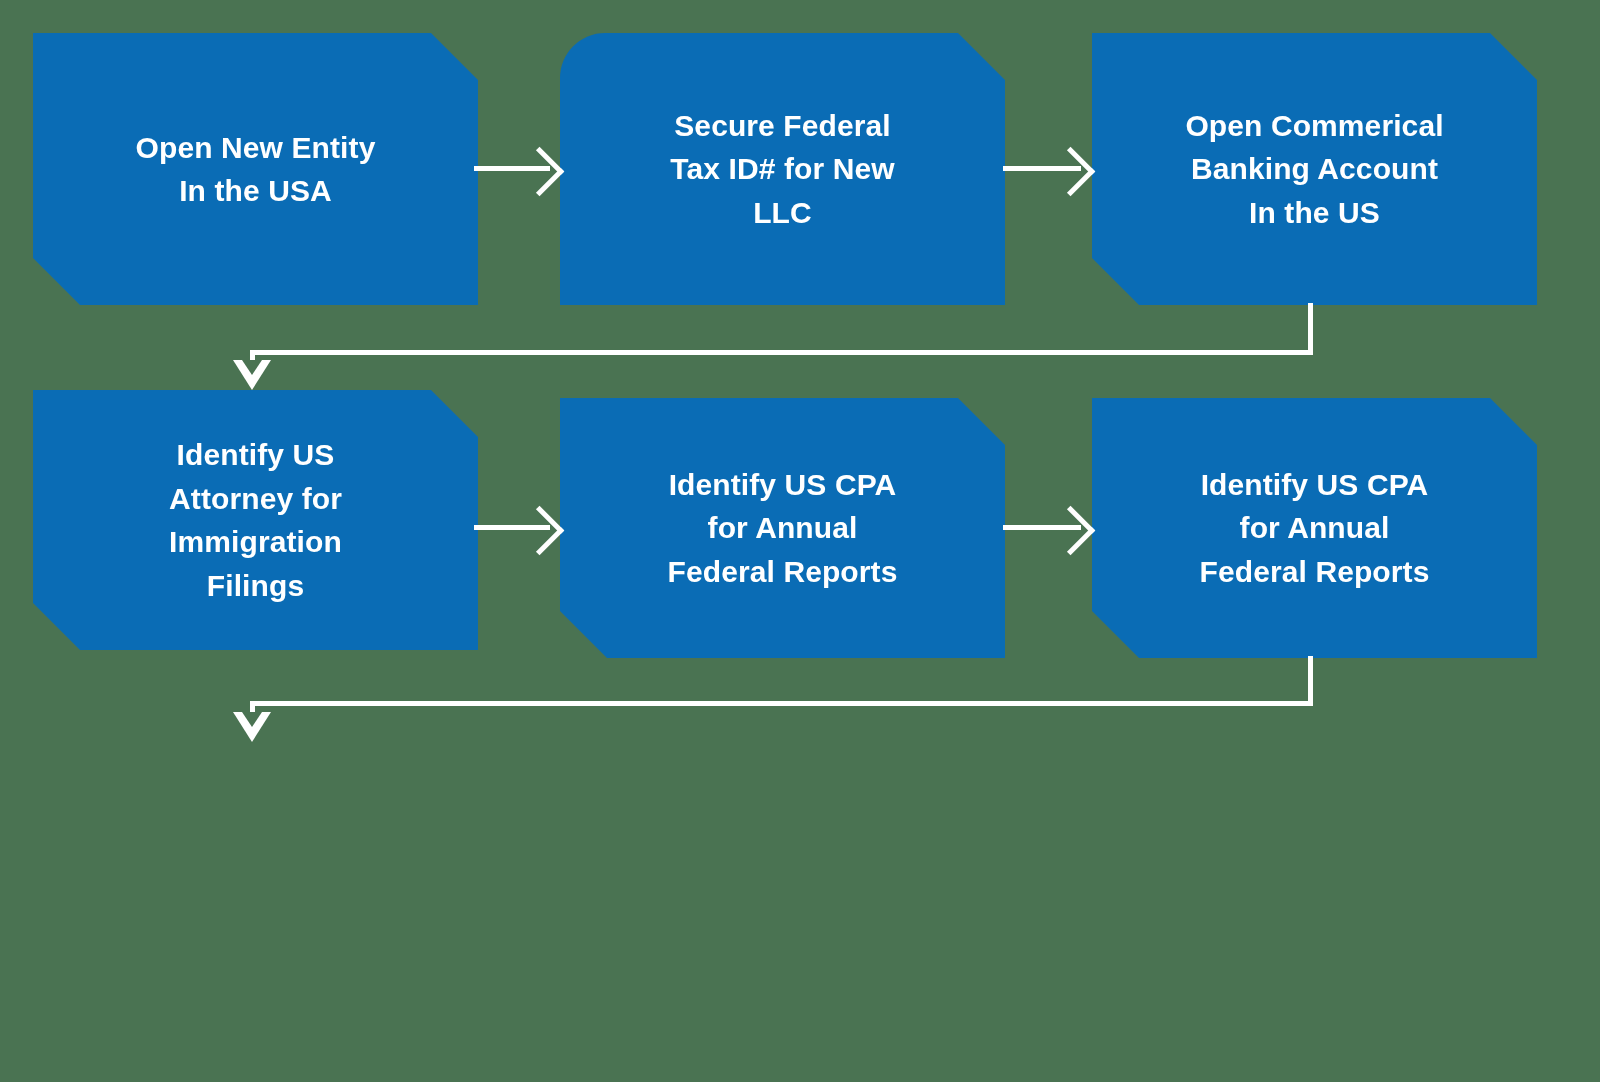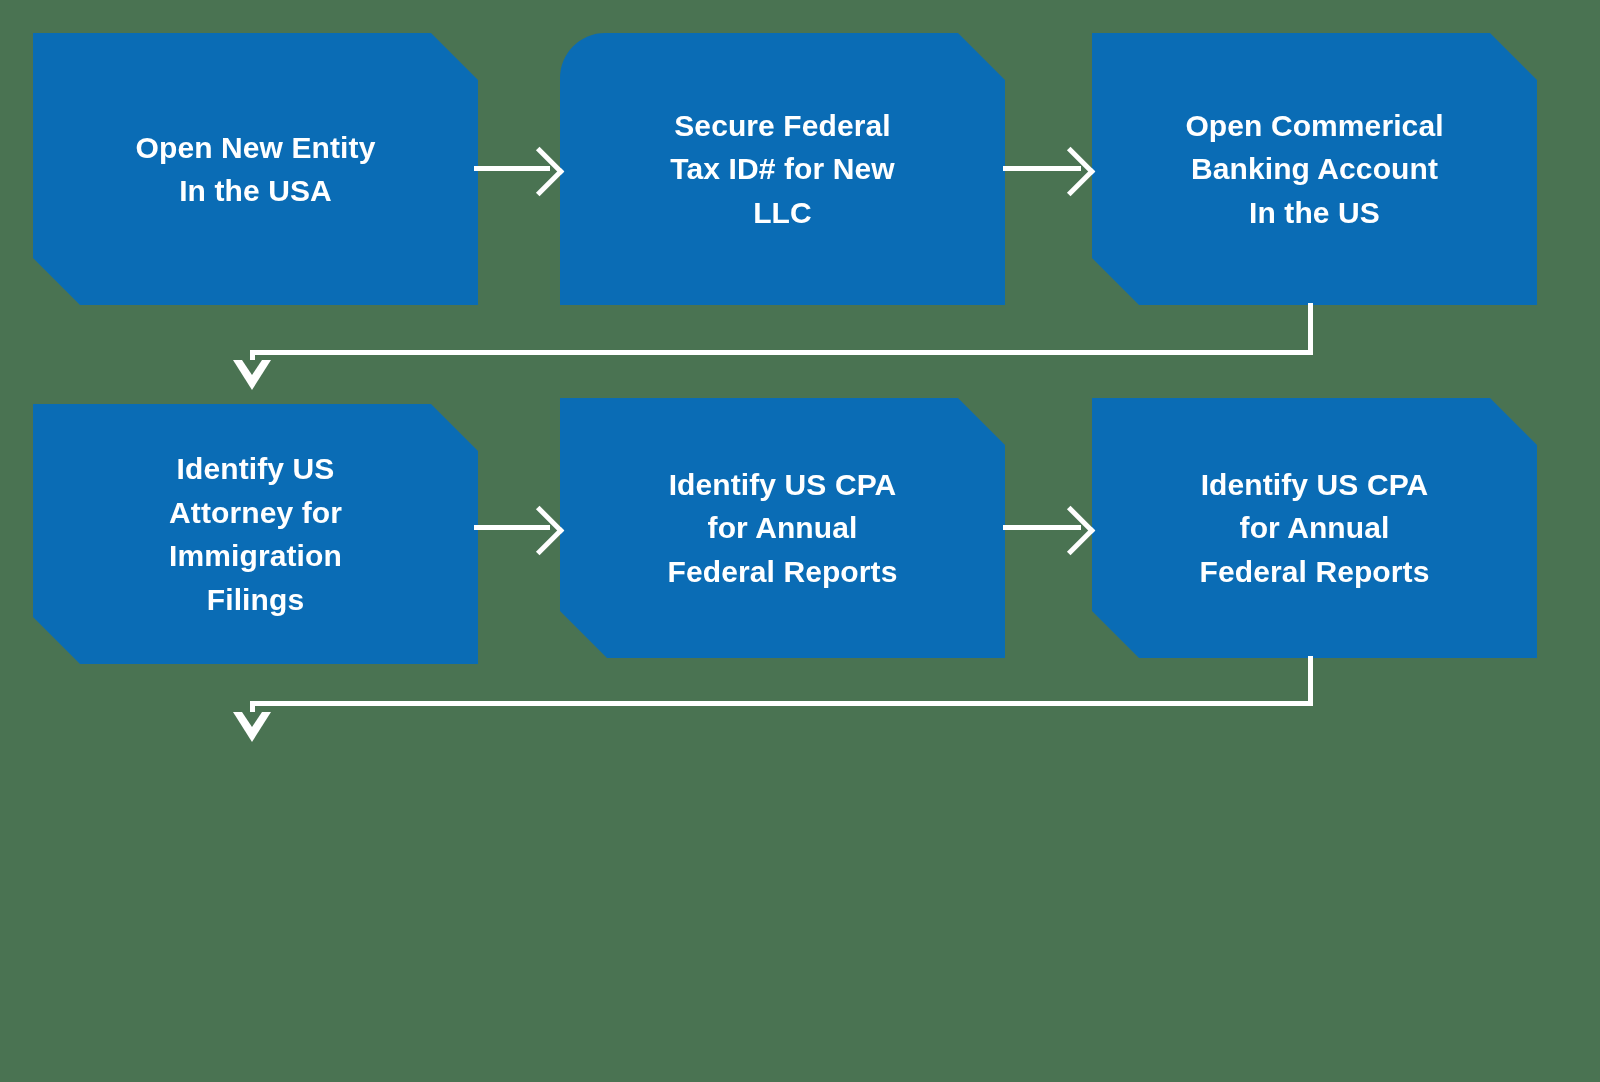--- a/index.html
+++ b/index.html
@@ -116,21 +116,21 @@
 Banking Account
 In the US</span>
   </div>
 
   <div class="node cut-tr-only" style="left:560px; top:33px; width:445px; height:272px;">
     <span class="label">Secure Federal
 Tax ID# for New
 LLC</span>
   </div>
 
-  <div class="node cut-tr-bl" style="left:33px; top:404px; width:445px; height:260px;">
+  <div class="node cut-tr-bl" style="left:33px; top:390px; width:445px; height:260px;">
     <span class="label">Identify US
 Attorney for
 Immigration
 Filings</span>
   </div>
 
   <div class="node cut-tr-bl" style="left:560px; top:398px; width:445px; height:260px;">
     <span class="label">Identify US CPA
 for Annual
 Federal Reports</span>

